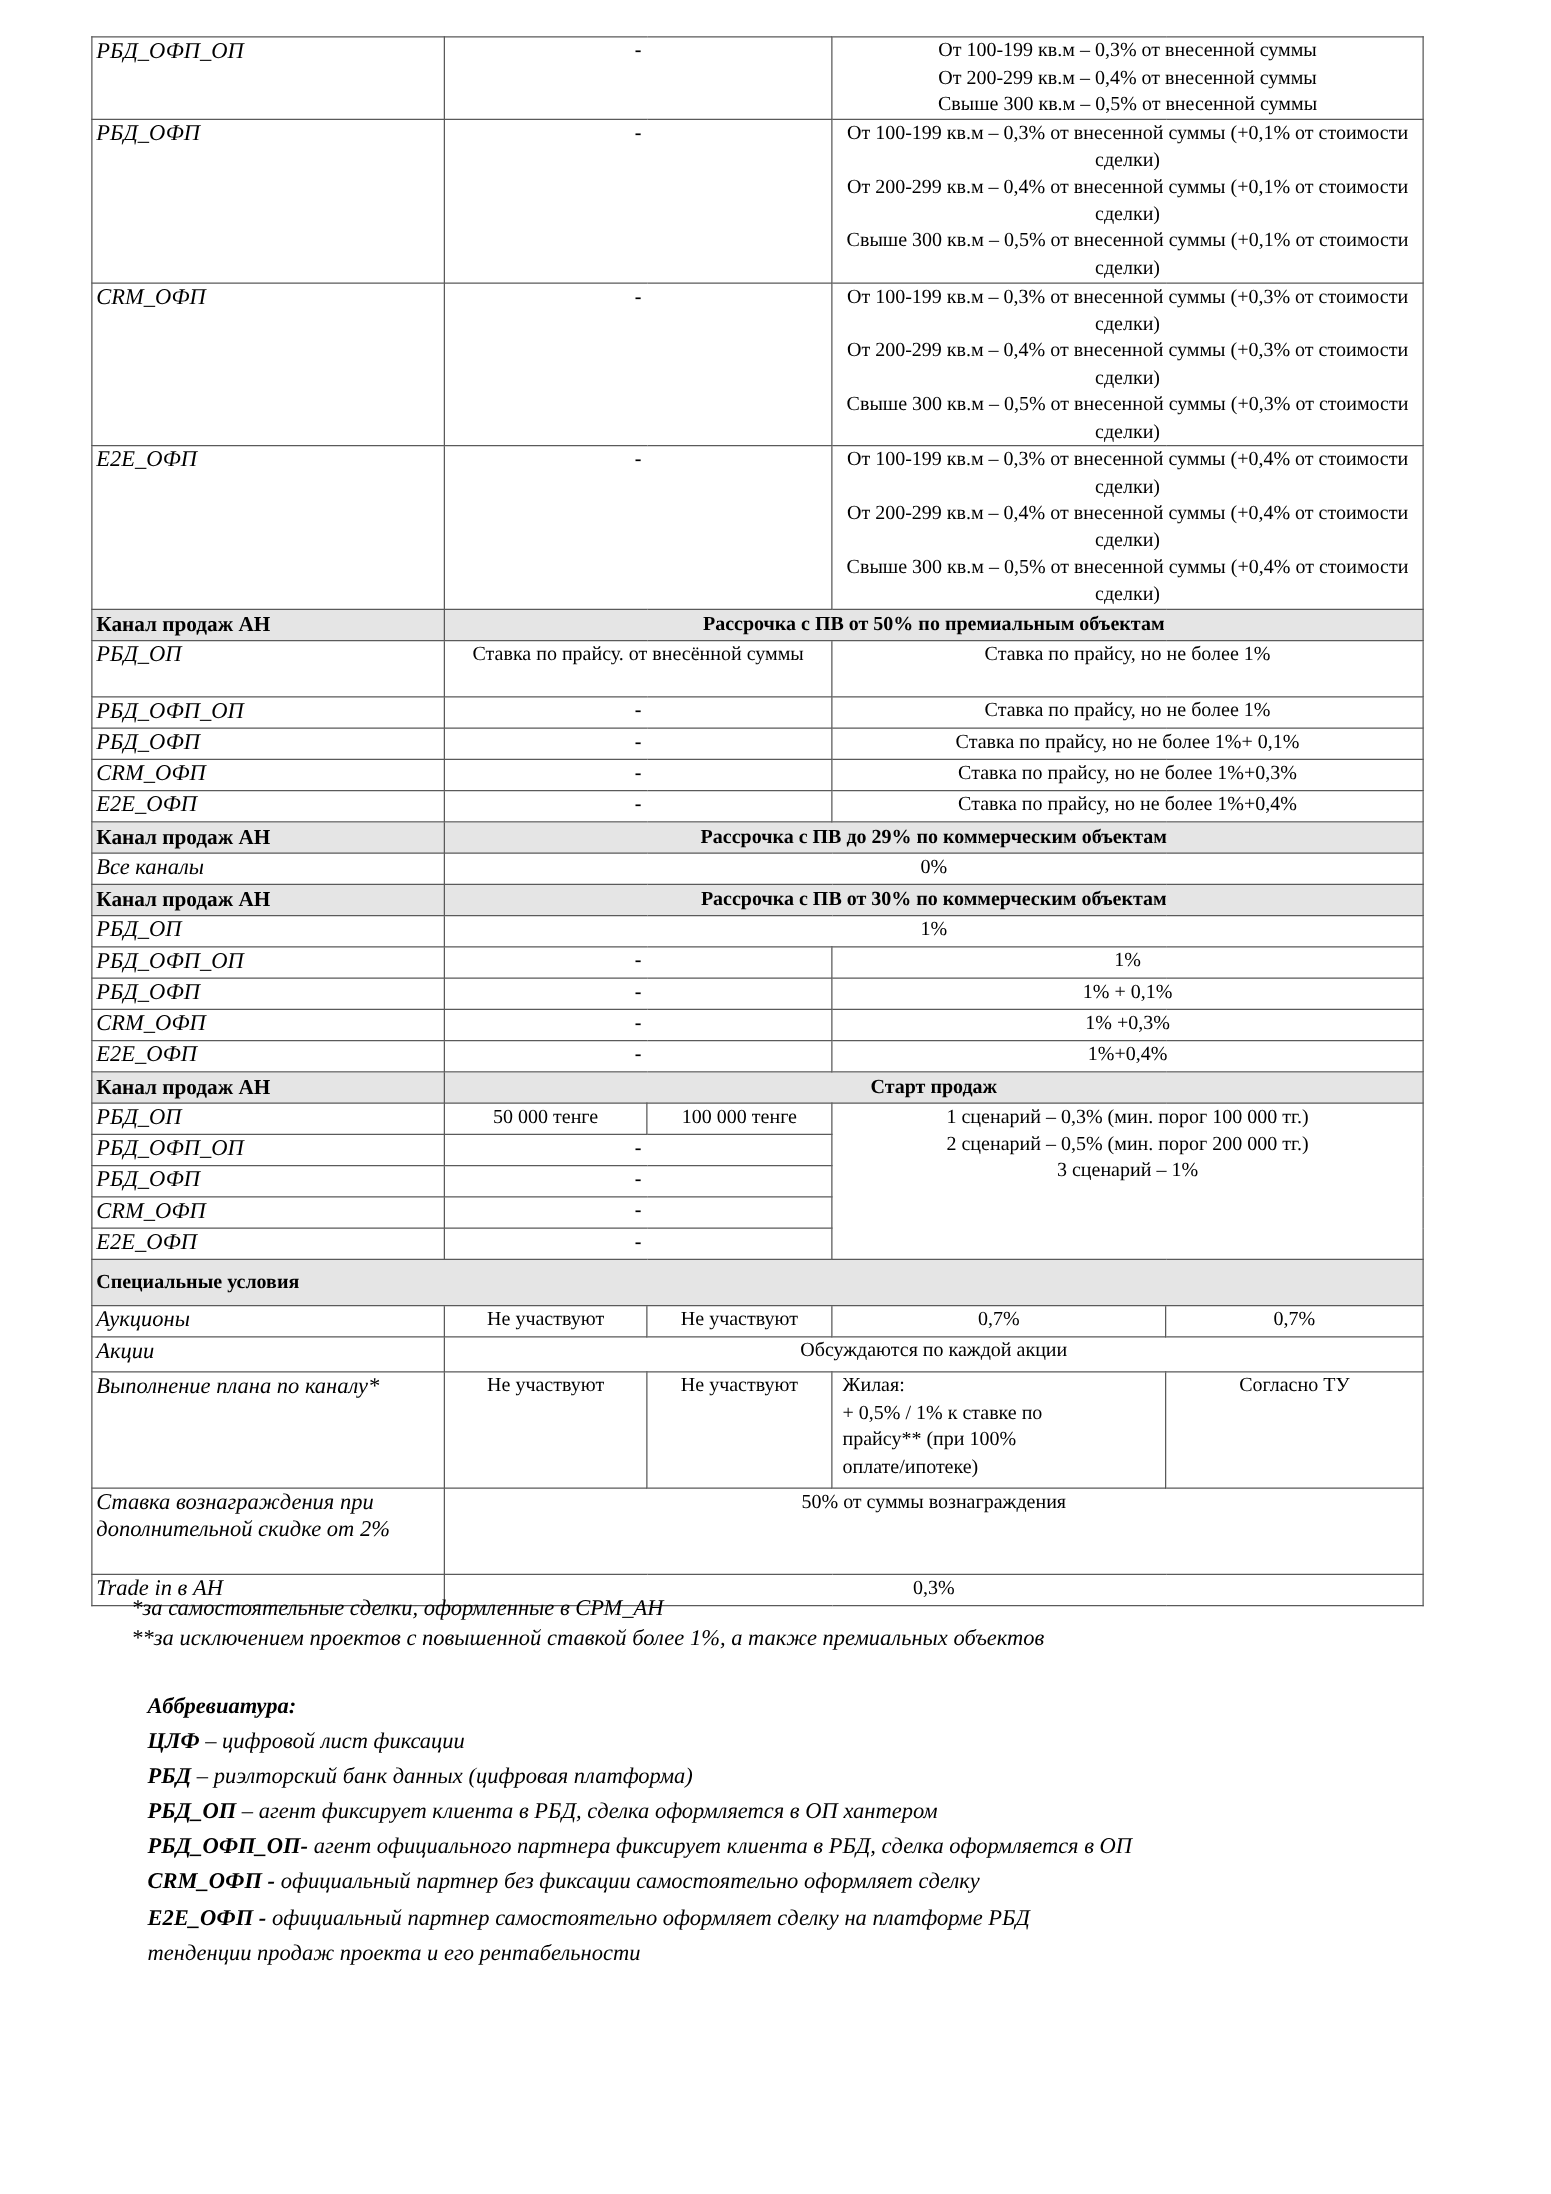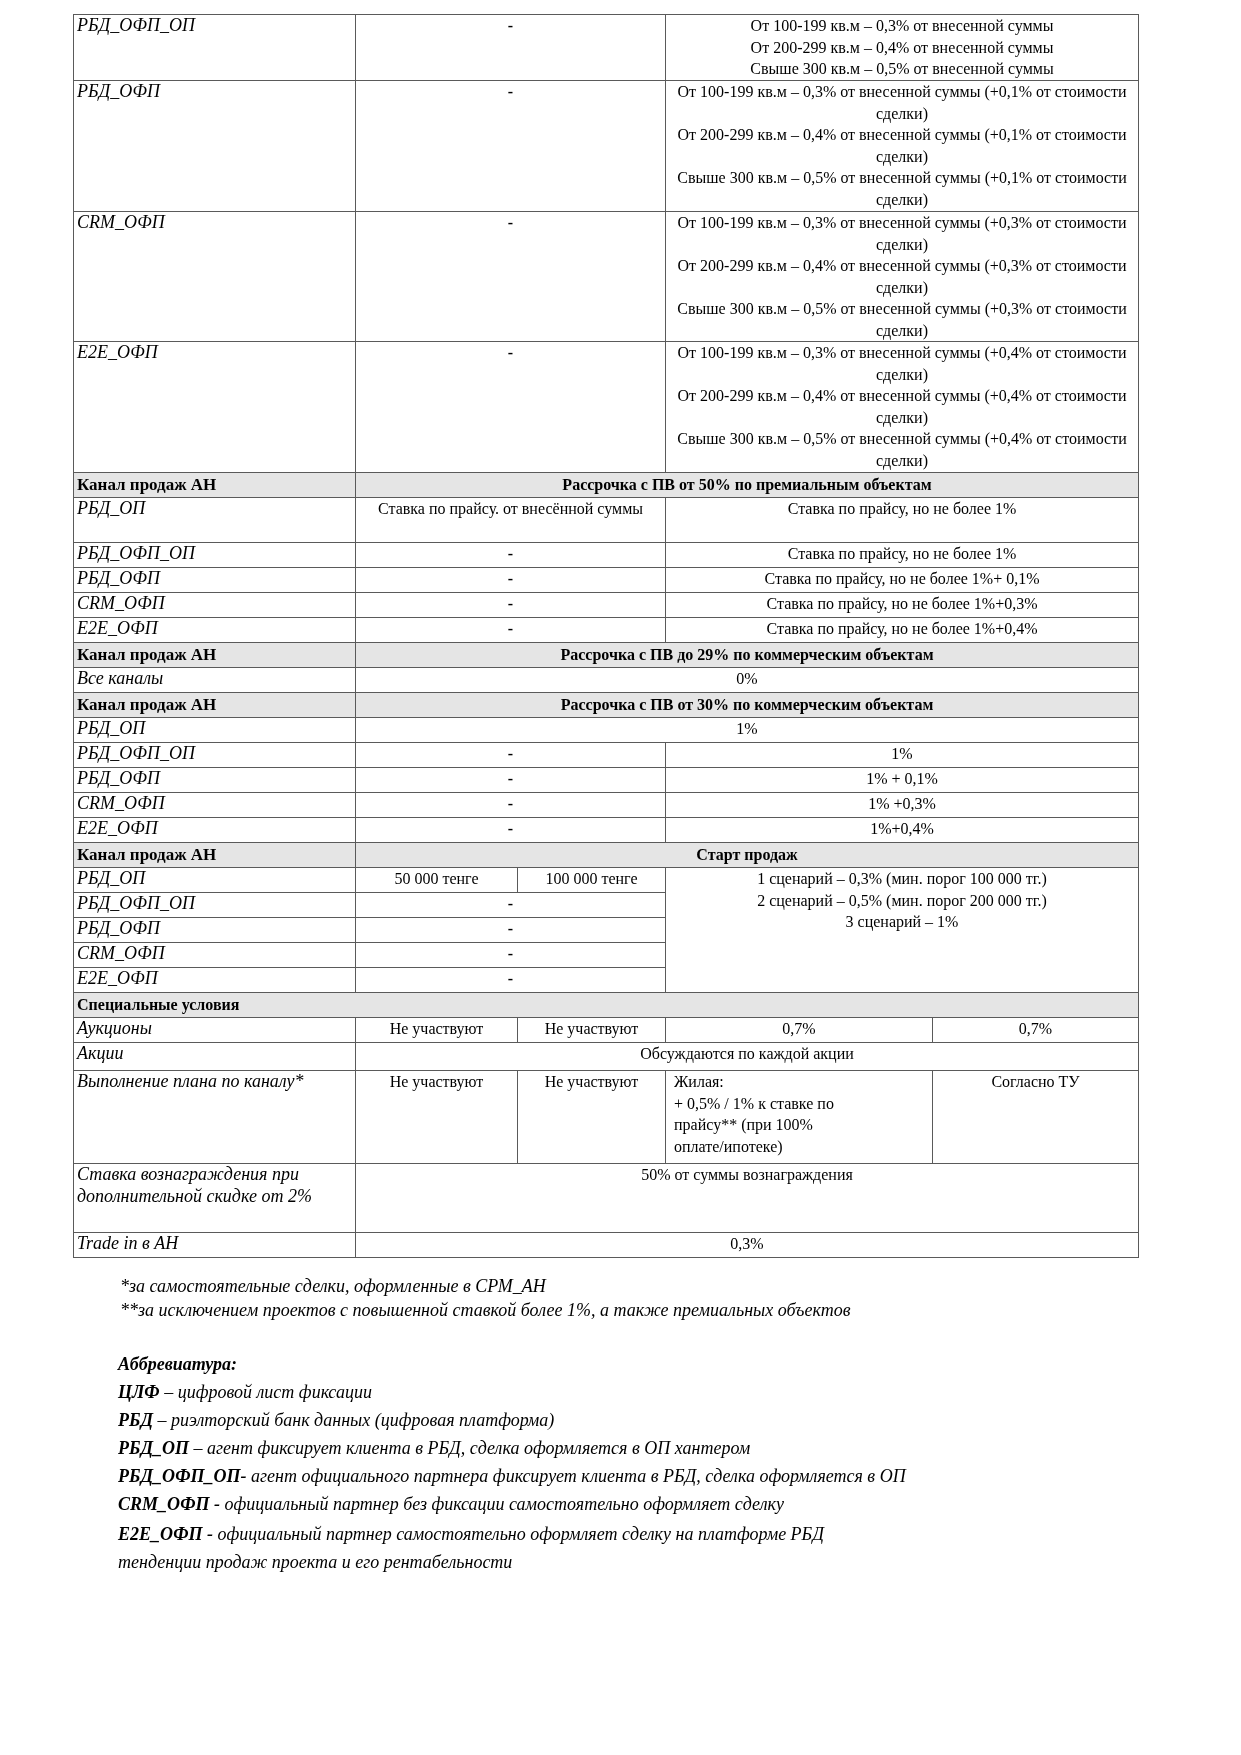--- a/index.html
+++ b/index.html
@@ -1,30 +1,30 @@
 <!DOCTYPE html>
 <html><head>
 <meta charset="utf-8">
 <style>
   html, body { margin: 0; padding: 0; background: #ffffff; }
   body { width: 1241px; height: 1755px; position: relative; overflow: hidden;
          font-family: "Liberation Serif", "DejaVu Serif", serif; color: #000; }
-  table.main { position: absolute; left: 73px; top: 14px; width: 1065px;
+  table.main { position: absolute; left: 73px; top: 29px; width: 1065px;
                border-collapse: collapse; table-layout: fixed; font-size: 16px; }
   table.main td { border: 1px solid #5a5a5a; padding: 0 3px; vertical-align: top;
                   line-height: 21.5px; overflow: hidden; }
   td.ch { font-style: italic; font-size: 18px; padding-left: 4px; line-height: 22px; }
   td.c { text-align: center; }
   td.vm { vertical-align: middle; }
   tr.hdr td { background: #e5e5e5; font-weight: bold; font-size: 17px; line-height: 22px; vertical-align: middle; }
   tr.hdr td.ch { font-style: normal; }
   tr.hdr td.sub { font-size: 16px; text-align: center; }
   .dash { font-weight: bold; }
   .l { display: block; }
-  .notes { position: absolute; left: 120px; font-style: italic; font-size: 18px; line-height: 24px; }
+  .notes { position: absolute; left: 105px; font-style: italic; font-size: 18px; line-height: 24px; }
   .abbr { position: absolute; left: 118px; font-size: 18px; line-height: 25px; width: 1000px; }
   .abbr .t { font-weight: bold; font-style: italic; }
   .abbr .d { font-style: italic; }
   .abbr .row { height: 28px; white-space: nowrap; }
 </style>
 </head>
 <body>
 
 <table class="main">
   <colgroup>
@@ -165,21 +165,21 @@
   </tr>
   <tr style="height:25px">
     <td class="ch">CRM_ОФП</td>
     <td class="c dash" colspan="2">-</td>
   </tr>
   <tr style="height:25px">
     <td class="ch">E2E_ОФП</td>
     <td class="c dash" colspan="2">-</td>
   </tr>
 
-  <tr class="hdr" style="height:25px">
+  <tr class="hdr" style="height:37px">
     <td colspan="5" style="font-size:16px;">Специальные условия</td>
   </tr>
   <tr style="height:25px">
     <td class="ch">Аукционы</td>
     <td class="c">Не участвуют</td>
     <td class="c">Не участвуют</td>
     <td class="c">0,7%</td>
     <td class="c">0,7%</td>
   </tr>
   <tr style="height:28px">

